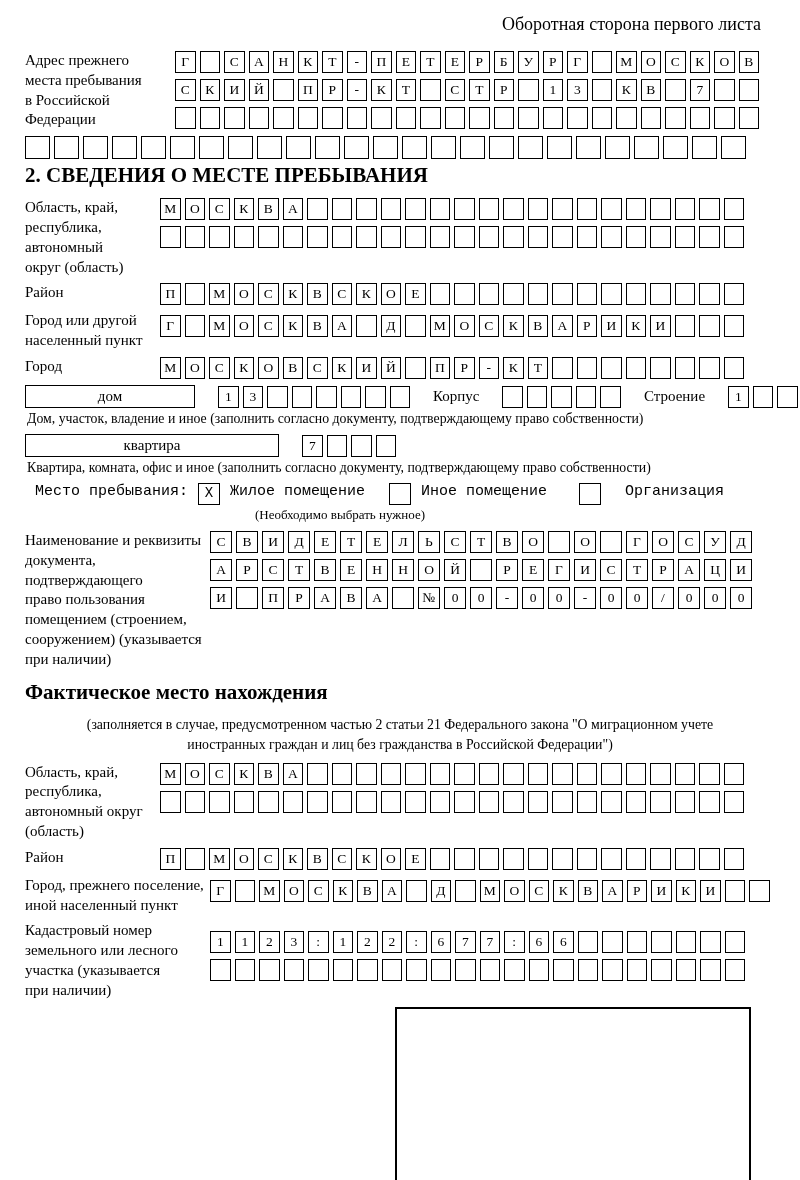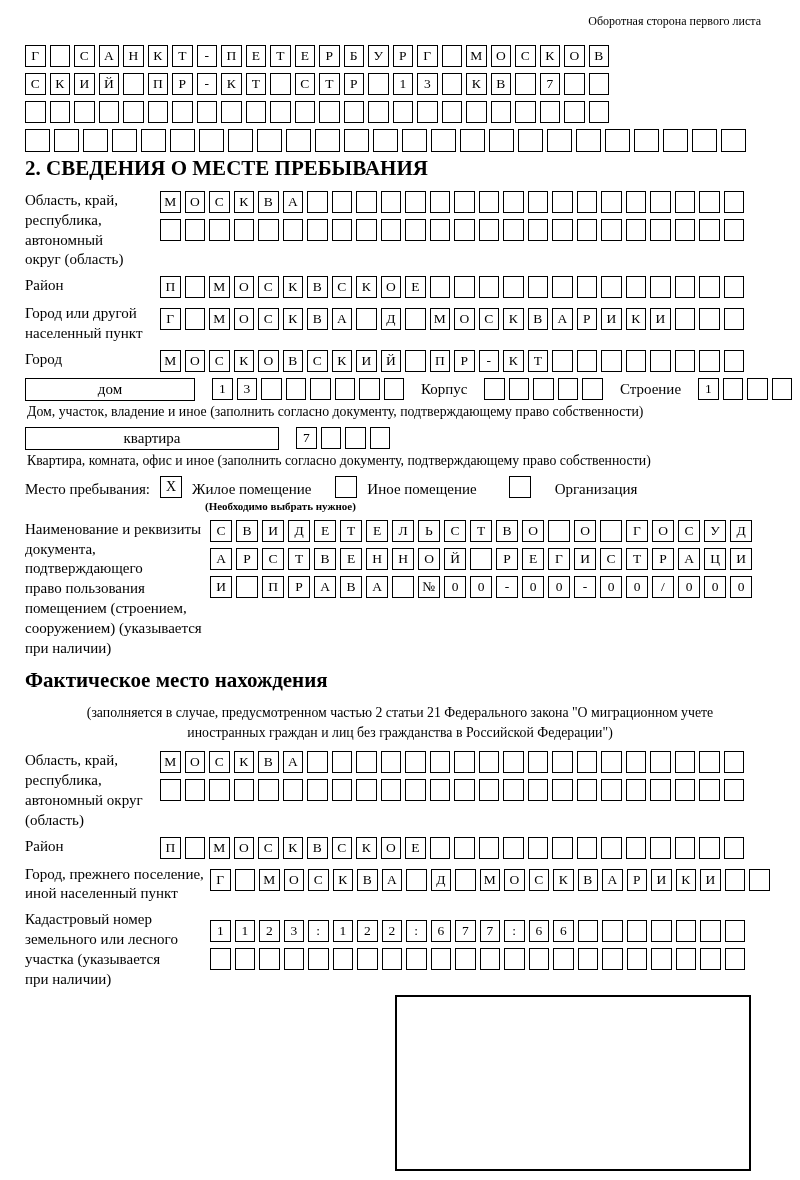--- a/index.html
+++ b/index.html
@@ -2,21 +2,21 @@
 <html lang="ru"><head>
 <meta charset="utf-8">
 <style>
   html,body{margin:0;padding:0;background:#fff;}
   body{
     width:800px;height:1180px;
     font-family:"Liberation Serif","DejaVu Serif",serif;
     color:#000;overflow:hidden;position:relative;
   }
   .page{padding:6px 25px 0 25px;box-sizing:border-box;width:800px;}
-  .header-line{text-align:right;font-size:12px;margin:8px 14px 16px 0;}
+  .header-line{text-align:right;font-size:18px;margin:8px 14px 16px 0;}
 
   .field-row{display:flex;align-items:flex-start;margin-bottom:6px;}
   .label-col{flex:none;font-size:15px;line-height:1.32;}
   .w150{width:150px;}
   .w135{width:135px;}
   .w185{width:185px;}
   .rows-col{display:flex;flex-direction:column;gap:6px;}
 
   .cells{display:flex;gap:4px;}
   .cell{
@@ -30,45 +30,51 @@
   .cells-doc .cell{width:22px;}
 
   .note{font-size:13.8px;text-align:center;margin:2px 0 8px 0;}
   .sec-title{font-size:21px;font-weight:bold;margin:4px 0 10px 0;}
 
   .named-box{
     box-sizing:border-box;border:1.6px solid #000;height:23px;
     font-size:15px;text-align:center;line-height:20px;background:#fff;flex:none;
   }
   .inline-label{font-size:15px;line-height:23px;flex:none;}
-  .house-row{display:flex;align-items:flex-start;gap:17px;margin-bottom:3px;}
+  .house-row{display:flex;align-items:flex-end;gap:23px;margin-bottom:3px;}
   .caption{font-size:13.8px;margin:0 0 7px 2px;}
 
-  .stay-row{display:flex;align-items:flex-end;gap:10px;margin:4px 0 2px 0;font-size:15px;}
+  .stay-row{display:flex;align-items:flex-start;gap:10px;margin:4px 0 2px 10px;font-size:15px;font-family:Liberation Mono, monospace;}
   .checkbox{
     box-sizing:border-box;width:22px;height:22px;border:1.6px solid #000;
     font-size:14px;line-height:19px;text-align:center;flex:none;
   }
-  .hint{font-size:11px;margin:1px 0 8px 180px;width:270px;font-weight:bold;}
+  .hint{font-size:13px;margin:1px 0 8px 180px;width:270px;text-align:center;}
 
   .fact-note{font-size:13.8px;text-align:center;width:660px;margin:0 auto 8px auto;line-height:1.45;}
 
   .stamp-box{
     box-sizing:border-box;border:2px solid #000;background:#fff;
     width:356px;height:176px;margin-left:370px;margin-top:2px;
   }
 </style>
 </head>
 <body>
 
 <div class="page">
 
   <div class="header-line">Оборотная сторона первого листа</div>
 
   <div class="field-row">
+    <div class="label-col w150">
+      <div>Адрес прежнего</div>
+      <div>места пребывания</div>
+      <div>в Российской</div>
+      <div>Федерации</div>
+    </div>
     <div class="rows-col">
       <div class="cells">
           <span class="cell">Г</span>
           <span class="cell"></span>
           <span class="cell">С</span>
           <span class="cell">А</span>
           <span class="cell">Н</span>
           <span class="cell">К</span>
           <span class="cell">Т</span>
           <span class="cell">-</span>

